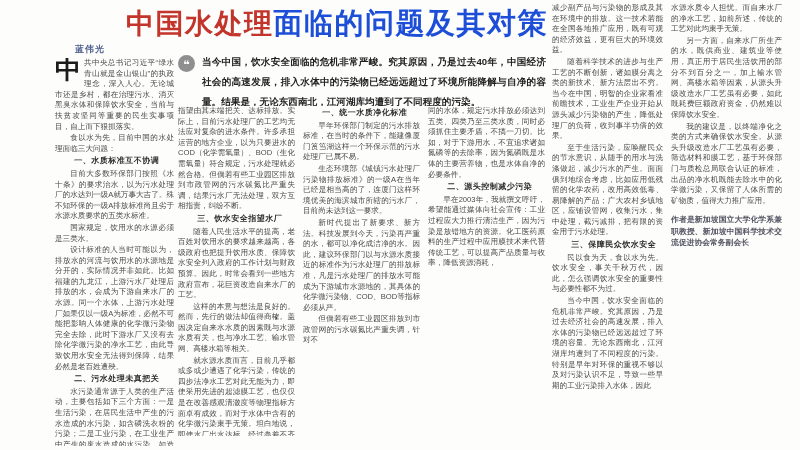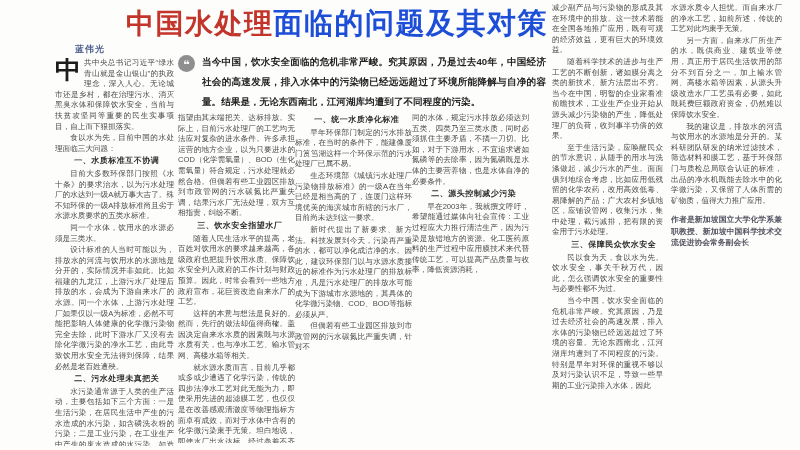--- a/index.html
+++ b/index.html
@@ -39,21 +39,21 @@
   }
   .quote-badge{
     flex:0 0 17px;width:17px;height:17px;border-radius:50%;
     background:#8f8f8f;color:#ffffff;font-size:11px;line-height:18px;
     text-align:center;font-weight:bold;margin-top:3px;
   }
   .pullquote .qtext{
     font-size:9.6px;line-height:20px;font-weight:bold;color:#222222;
     text-align:justify;word-break:break-all;
   }
-  .mid-cols{display:flex;margin-top:7px;height:330px;}
+  .mid-cols{display:flex;gap:8px;height:330px;}
   .mid-cols .col{width:117px;height:330px;}
   .right-cols{
     position:absolute;left:552px;top:3px;width:230px;height:444px;
     display:flex;gap:8px;
   }
   .right-cols .col{width:111px;height:444px;}
   .credit{
     font-weight:bold;color:#565664;margin-top:8px;font-size:7.8px;
     line-height:11.5px;text-align:justify;word-break:break-all;
   }
@@ -67,21 +67,21 @@
     <span class="title-red">中国水处理</span><span class="title-black">面临的问题及其对策</span>
   </div>
 
   <div class="byline">蓝伟光</div>
 
   <div class="col col1">
       <p class="para" style="text-indent: 0px;"><span class="dropcap">中</span>共中央总书记习近平“绿水青山就是金山银山”的执政理念，深入人心。无论城市还是乡村，都在治理污水、消灭黑臭水体和保障饮水安全，当前与扶贫攻坚同等重要的民生实事项目，自上而下狠抓落实。</p>
       <p class="para">食以水为先，目前中国的水处理面临三大问题：</p>
       <div class="subhead">一、水质标准互不协调</div>
       <p class="para">目前大多数环保部门按照《水十条》的要求治水，以为污水处理厂的水达到一级A就万事大吉了。殊不知环保的一级A排放标准尚且劣于水源水质要求的五类水标准。</p>
-      <p class="para">同一个水体，饮用水的水源必须是三类水。</p>
+      <p class="para">国家规定，饮用水的水源必须是三类水。</p>
       <p class="para">设计标准的人当时可能以为，排放水的河流与饮用水的水源地是分开的，实际情况并非如此。比如福建的九龙江，上游污水厂处理后排放的水，会成为下游自来水厂的水源。同一个水体，上游污水处理厂如果仅以一级A为标准，必然不可能把影响人体健康的化学微污染物完全去除，此时下游水厂又没有去除化学微污染的净水工艺，由此导致饮用水安全无法得到保障，结果必然是老百姓遭殃。</p>
       <div class="subhead">二、污水处理未真把关</div>
       <p class="para">水污染通常源于人类的生产活动，主要包括如下三个方面：一是生活污染，在居民生活中产生的污水造成的水污染，如含磷洗衣粉的污染；二是工业污染，在工业生产中产生的废水造成的水污染，如造纸厂、采矿场排出的有毒废水；三是农业污染，农业生产造成的水污染，如种植业使用农药化肥、养殖业使用激素、抗生素等。</p>
     </div>
 
   <div class="mid">
     <div class="pullquote">
       <div class="quote-badge">❝</div>
       <div class="qtext">当今中国，饮水安全面临的危机非常严峻。究其原因，乃是过去40年，中国经济社会的高速发展，排入水体中的污染物已经远远超过了环境所能降解与自净的容量。结果是，无论东西南北，江河湖库均遭到了不同程度的污染。</div>
     </div>
@@ -113,18 +113,18 @@
         <p class="para cont">减少副产品与污染物的形成及其在环境中的排放。这一技术若能在全国各地推广应用，既有可观的经济效益，更有巨大的环境效益。</p>
         <p class="para">随着科学技术的进步与生产工艺的不断创新，诸如膜分离之类的新技术、新方法层出不穷。当今在中国，明智的企业家看准前瞻技术，工业生产企业开始从源头减少污染物的产生，降低处理厂的负荷，收到事半功倍的效果。</p>
         <p class="para">至于生活污染，应唤醒民众的节水意识，从随手的用水与洗涤做起，减少污水的产生。面面俱到地综合考虑，比如应用低残留的化学农药，改用高效低毒、易降解的产品；广大农村乡镇地区，应铺设管网，收集污水，集中处理，截污减排，把有限的资金用于污水处理。</p>
         <div class="subhead">三、保障民众饮水安全</div>
         <p class="para">民以食为天，食以水为先。饮水安全，事关千秋万代，因此，怎么强调饮水安全的重要性与必要性都不为过。</p>
         <p class="para">当今中国，饮水安全面临的危机非常严峻。究其原因，乃是过去经济社会的高速发展，排入水体的污染物已经远远超过了环境的容量。无论东西南北，江河湖库均遭到了不同程度的污染。特别是早年对环保的重视不够以及对污染认识不足，导致一些早期的工业污染排入水体，因此</p>
       </div>
     <div class="col">
         <p class="para cont">水源水质令人担忧。而自来水厂的净水工艺，如前所述，传统的工艺对此均束手无策。</p>
         <p class="para">另一方面，自来水厂所生产的水，既供商业、建筑业等使用，真正用于居民生活饮用的部分不到百分之一，加上输水管网、高楼水箱等因素，从源头升级改造水厂工艺虽有必要，如此既耗费巨额政府资金，仍然难以保障饮水安全。</p>
-        <p class="para">我的建议是，排放水的河流与饮用水的水源地是分开的。某科研团队研发的纳米过滤技术，筛选材料和膜工艺，基于环保部门与质检总局联合认证的标准，出品的净水机既能去除水中的化学微污染，又保留了人体所需的矿物质，值得大力推广应用。</p>
+        <p class="para">我的建议是，以终端净化之类的方式来确保饮水安全。从源头升级改造水厂工艺虽有必要，筛选材料和膜工艺，基于环保部门与质检总局联合认证的标准，出品的净水机既能去除水中的化学微污染，又保留了人体所需的矿物质，值得大力推广应用。</p>
         <div class="credit">作者是新加坡国立大学化学系兼职教授、新加坡中国科学技术交流促进协会常务副会长</div>
       </div>
   </div>
 
 </div>
 
 </body></html>

